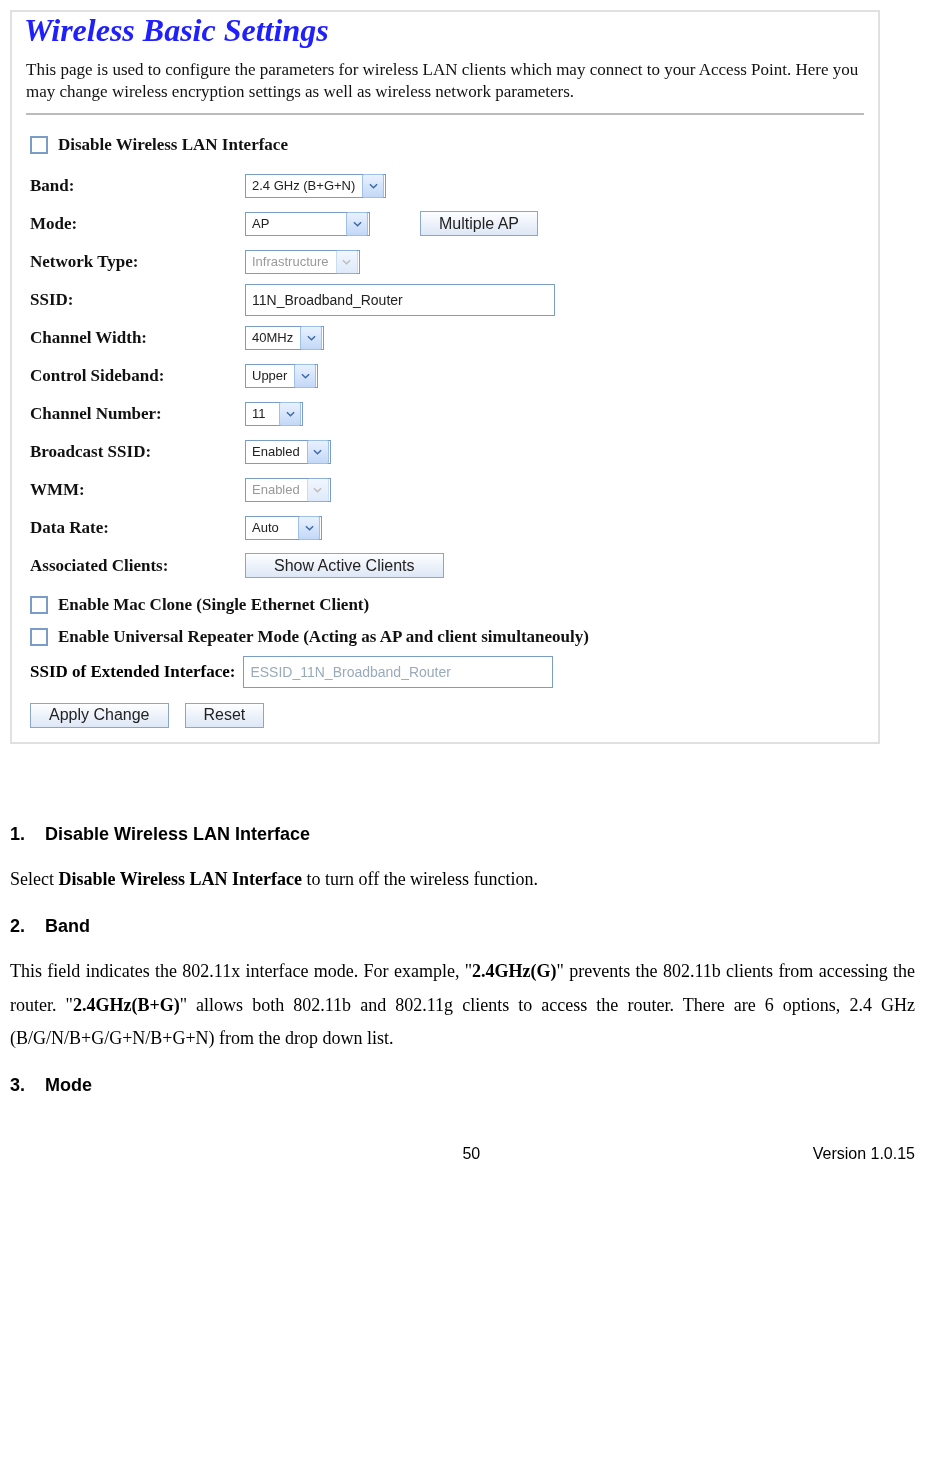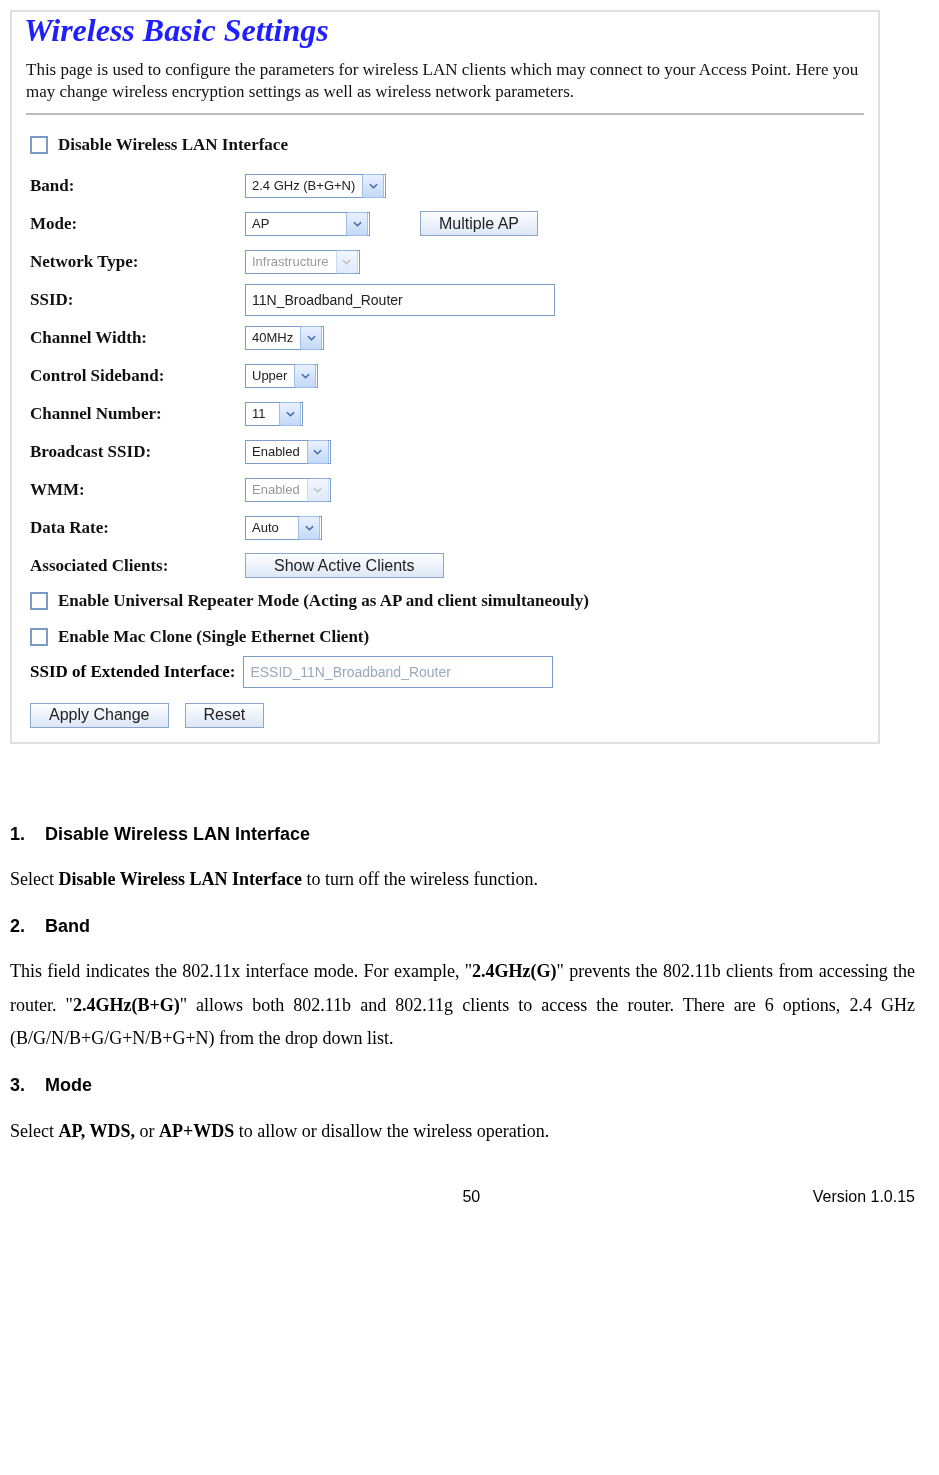--- a/index.html
+++ b/index.html
@@ -287,27 +287,27 @@
             </svg>
           </span>
       </span>
     </div>
 
     <div class="row">
       <span class="row-label">Associated Clients:</span>
       <span class="btn wide">Show Active Clients</span>
     </div>
 
+    <div class="chk-row" style="margin-top:4px">
+      <span class="checkbox"></span>
+      <span class="clabel">Enable Mac Clone (Single Ethernet Client)</span>
+    </div>
     <div class="chk-row">
       <span class="checkbox"></span>
       <span class="clabel">Enable Universal Repeater Mode (Acting as AP and client simultaneouly)</span>
-    </div>
-    <div class="chk-row" style="margin-top:4px">
-      <span class="checkbox"></span>
-      <span class="clabel">Enable Mac Clone (Single Ethernet Client)</span>
     </div>
 
     <div class="row">
       <span style="font-weight:bold; padding-right:8px">SSID of Extended Interface:</span>
       <span class="textbox placeholder" style="width:310px">ESSID_11N_Broadband_Router</span>
     </div>
 
     <div class="buttons-row">
       <span class="btn">Apply Change</span>
       <span class="btn">Reset</span>
@@ -329,22 +329,19 @@
     <span>Band</span>
   </h3>
   <p>
     <span>This field indicates the 802.11x interface mode. For example, "</span><b>2.4GHz(G)</b><span>" prevents the 802.11b clients from accessing the router. "</span><b>2.4GHz(B+G)</b><span>" allows both 802.11b and 802.11g clients to access the router. There are 6 options, 2.4 GHz (B/G/N/B+G/G+N/B+G+N) from the drop down list.</span>
   </p>
 
   <h3>
     <span>3.</span>&nbsp;&nbsp;&nbsp;
     <span>Mode</span>
   </h3>
-  <p>
-    <span>Select </span><b>AP, WDS,</b><span> or </span><b>AP+WDS</b><span> to allow or disallow the wireless operation.</span>
-  </p>
 </div>
 
 <div class="footer">
   <span style="width:120px"></span>
   <span class="ctr">50</span>
   <span class="rgt">Version 1.0.15</span>
 </div>
 
 </body></html>

